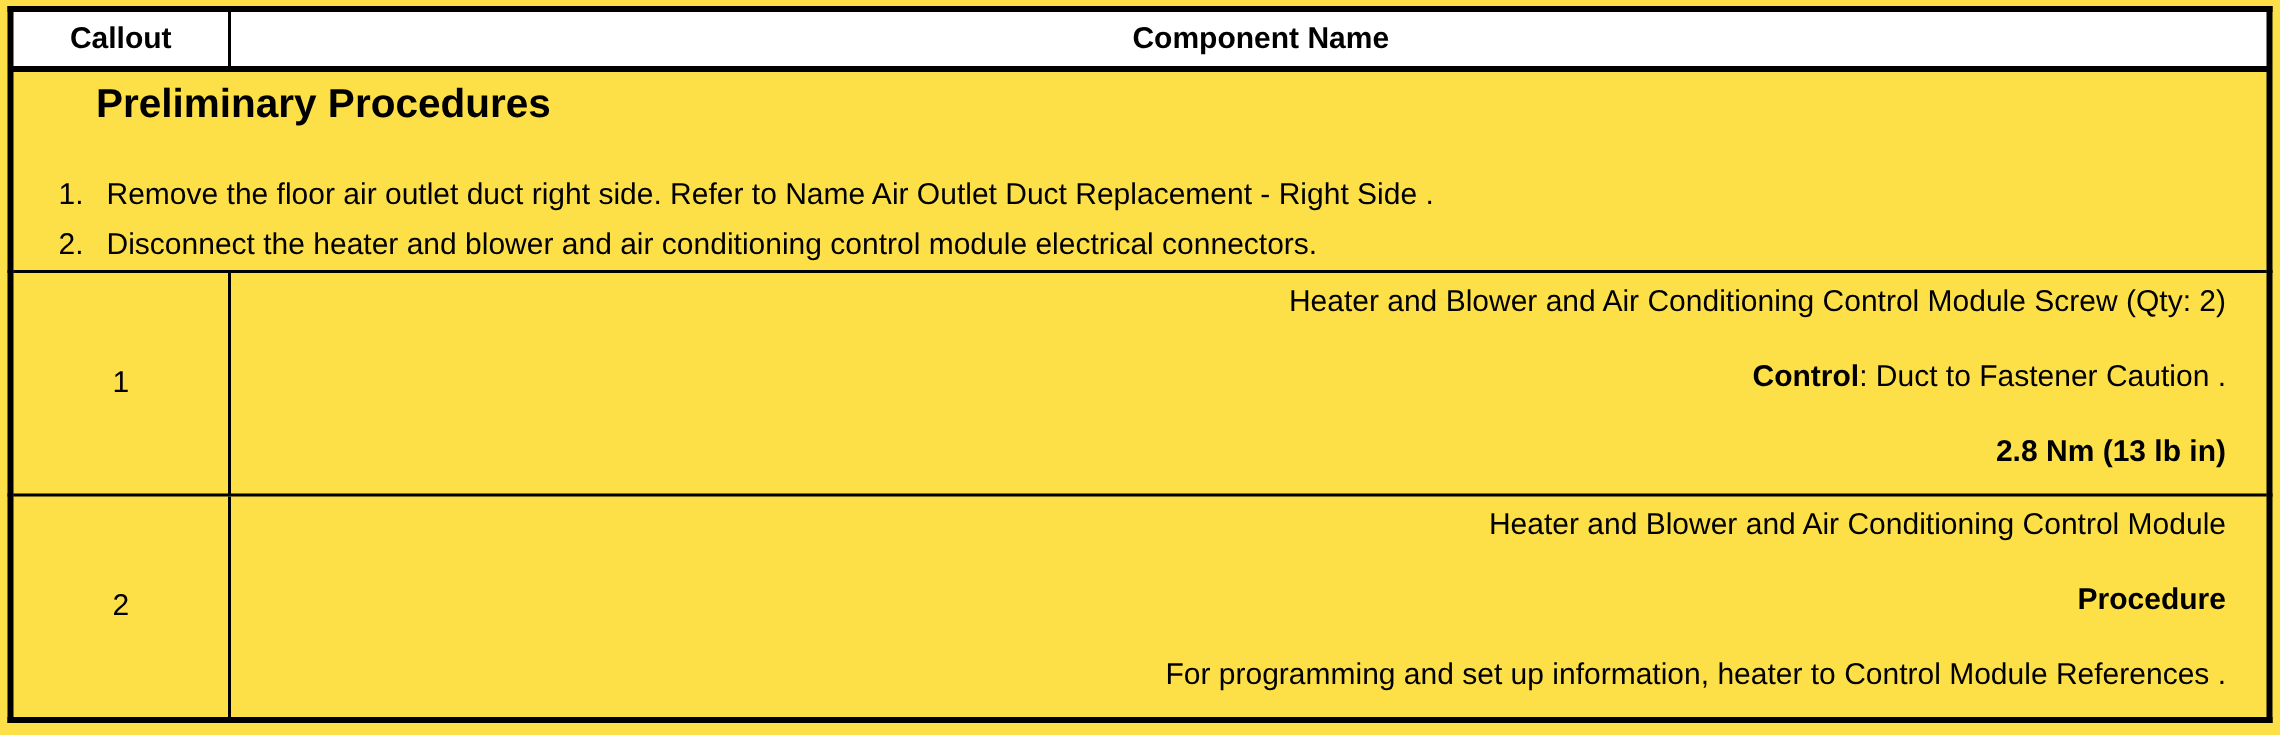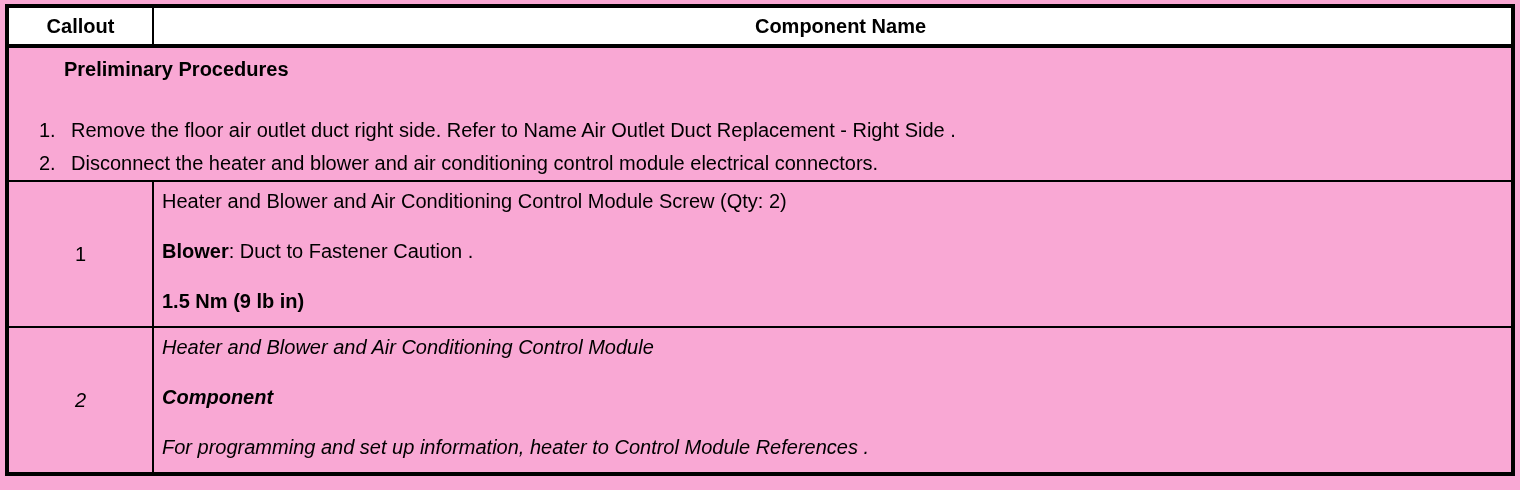--- a/index.html
+++ b/index.html
@@ -3,21 +3,21 @@
 <meta charset="utf-8">
 <style>
   html, body {
     margin: 0;
     padding: 0;
     background: #ffffff;
   }
   .page {
     width: 1520px;
     height: 490px;
-    background: #f9a8d4;
+    background: #fde047;
     box-sizing: border-box;
     padding: 4px 5px;
     font-family: "Liberation Sans", "DejaVu Sans", sans-serif;
     color: #000000;
   }
   table.callout-table {
     width: 100%;
     border-collapse: collapse;
     border: 4px solid #000000;
     table-layout: fixed;
@@ -40,21 +40,21 @@
   
   td.prelim-cell {
     height: 130px;
     vertical-align: top;
     padding: 0;
     border-bottom: 2px solid #000000;
   }
   .prelim-title {
     margin-top: 10px;
     margin-left: 55px;
-    font-size: 20px;
+    font-size: 27px;
     font-weight: 700;
     line-height: 22px;
   }
   .prelim-steps { margin-top: 34px; }
   .step {
     display: flex;
     padding-left: 30px;
     font-size: 20px;
     line-height: 33px;
   }
@@ -65,30 +65,31 @@
   .step-text { flex: 1; }
 
   
   td.callout-cell {
     text-align: center;
     vertical-align: middle;
     font-size: 20px;
     border-right: 2px solid #000000;
     padding: 0;
   }
-  tr.data-row-2 td { border-top: 2px solid #000000; font-style: italic; }
+  tr.data-row-2 td { border-top: 2px solid #000000; }
   td.component-cell {
     vertical-align: top;
     padding: 0 10px 0 8px;
     height: 144px;
   }
   td.component-cell p {
-    margin: 0;
+    margin: 17px;
     font-size: 20px;
     line-height: 21px;
+    text-align: right;
   }
   td.component-cell p.first { margin-top: 9px; }
   td.component-cell p + p { margin-top: 29px; }
   .bold { font-weight: 700; }
 </style>
 </head>
 <body>
 
 <div class="page">
   <table class="callout-table">
@@ -116,28 +117,28 @@
               <span class="step-text">Disconnect the heater and blower and air conditioning control module electrical connectors.</span>
             </div>
           </div>
         </td>
       </tr>
 
       <tr class="data-row-1">
         <td class="callout-cell">1</td>
         <td class="component-cell">
           <p class="first">Heater and Blower and Air Conditioning Control Module Screw (Qty: 2)</p>
-          <p><span class="bold">Blower</span><span>: Duct to Fastener Caution .</span></p>
-          <p class="bold">1.5 Nm (9 lb in)</p>
+          <p><span class="bold">Control</span><span>: Duct to Fastener Caution .</span></p>
+          <p class="bold">2.8 Nm (13 lb in)</p>
         </td>
       </tr>
 
       <tr class="data-row-2">
         <td class="callout-cell">2</td>
         <td class="component-cell">
           <p class="first">Heater and Blower and Air Conditioning Control Module</p>
-          <p><span class="bold">Component</span><span></span></p>
+          <p><span class="bold">Procedure</span><span></span></p>
           <p>For programming and set up information, heater to Control Module References .</p>
         </td>
       </tr>
     </tbody>
   </table>
 </div>
 
 </body></html>

